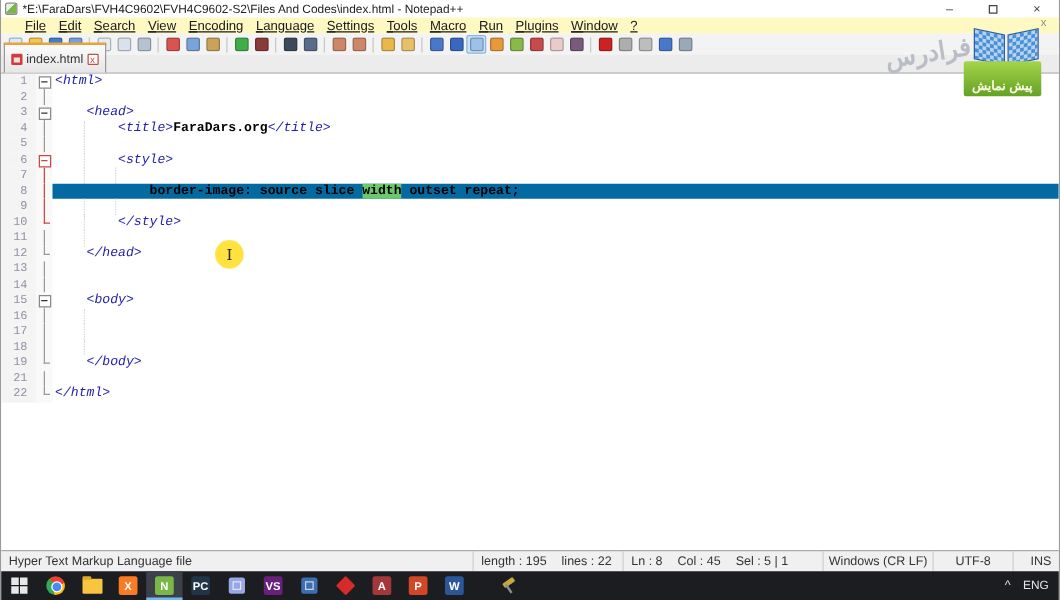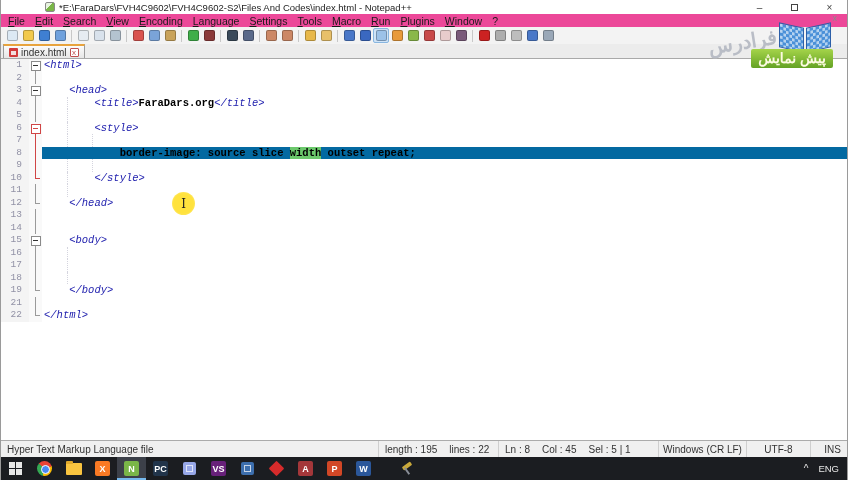--- a/index.html
+++ b/index.html
@@ -2,42 +2,42 @@
 <html><head>
 <meta charset="utf-8">
 <style>
   * { margin:0; padding:0; box-sizing:border-box; }
   html,body { width:848px; height:480px; overflow:hidden; }
   body { font-family:"Liberation Sans", sans-serif; background:#fff; position:relative; }
   .window { width:848px; height:480px; display:flex; flex-direction:column; position:relative;
             border-left:1px solid #9a9a9a; border-right:1px solid #9a9a9a; }
 
   
-  .titlebar { height:14px; background:#ffffff; display:flex; align-items:center; font-size:10px; color:#222; flex:0 0 auto;margin-left:41px; }
+  .titlebar { height:14px; background:#ffffff; display:flex; align-items:center; font-size:10px; color:#222; flex:0 0 auto; }
   .app-icon { width:10px; height:10px; margin:0 4px 0 3px; background:linear-gradient(135deg,#e8f4e0 0 40%,#7ab648 40% 100%); border:1px solid #8a8a8a; border-radius:2px; }
   .title-text { flex:1; white-space:nowrap; overflow:hidden; font-size:9.5px; }
   .win-controls { display:flex; height:100%; }
   .win-btn { width:35px; display:flex; align-items:center; justify-content:center; font-size:10px; color:#444; }
   .max-glyph { width:7px; height:7px; border:1px solid #444; display:inline-block; }
 
   
-  .menubar { height:13px; background:#ec4899; display:flex; align-items:center; font-size:10.5px; color:#1a1a1a; padding-left:2px; flex:0 0 auto; }
+  .menubar { height:13px; background:#fef9c3; display:flex; align-items:center; font-size:10.5px; color:#1a1a1a; padding-left:14px; flex:0 0 auto;text-decoration:underline; }
   .menu-item { padding:0 5px; white-space:nowrap; }
   .menu-item u { text-decoration:underline; }
 
   
   .toolbar { height:17px; background:#f3f3f3; display:flex; align-items:center; padding-left:3px; flex:0 0 auto; }
   .tb-btn { width:16px; height:15px; display:flex; align-items:center; justify-content:center; border-radius:2px; }
   .tb-btn.active { background:#cfe3f6; border:1px solid #88b6e0; }
   .tb-ico { width:11px; height:11px; border-radius:2px; border:1px solid rgba(0,0,0,.25); }
   .tb-sep { width:1px; height:12px; background:#c8c8c8; margin:0 3px; }
 
   
   .tabbar { height:15px; background:#ececec; display:flex; align-items:flex-end; border-bottom:1px solid #a9a9a9; flex:0 0 auto; }
-  .tab { height:14px; margin-left:2px; display:flex; align-items:center; gap:3px; padding:0 5px;
+  .tab { height:24px; margin-left:2px; display:flex; align-items:center; gap:3px; padding:0 5px;
          background:linear-gradient(#fbfbfb,#e6e6e6); border:1px solid #9a9a9a; border-bottom:none;
          border-top:2px solid #e8a33d; font-size:10px; color:#333; }
   .tab-save-ico { width:9px; height:9px; background:#d23b3b; border-radius:1px; position:relative; }
   .tab-save-ico::after { content:""; position:absolute; left:2px; top:3px; width:5px; height:4px; background:#f3dede; }
   .tab-close { width:9px; height:9px; border:1px solid #c05050; color:#c05050; font-size:8px; line-height:7px; text-align:center; border-radius:1px; background:#fff; }
 
   
   .editor { height:381px; background:#fff; position:relative; overflow:hidden; flex:0 0 auto; }
   .row { display:flex; height:12.5px; line-height:12.5px; font-family:"Liberation Mono","DejaVu Sans Mono",monospace; font-size:10.5px; }
   .ln { width:28px; text-align:right; padding-right:7px; color:#9191a5; background:#f4f4f4; font-size:9.5px; flex:0 0 auto; }
@@ -93,21 +93,21 @@
 
   
   .watermark { position:absolute; top:18px; right:8px; width:140px; height:48px; z-index:50; pointer-events:none; }
   .wm-close { position:absolute; top:-5px; right:2px; color:#8a8a8a; font-size:9px; }
   .wm-brand { position:absolute; right:62px; top:12px; color:#b9bdc6; font-size:20px; font-weight:bold; transform:rotate(-9deg); direction:rtl; letter-spacing:1px; }
   .wm-book { position:absolute; right:8px; top:2px; width:52px; height:30px; }
   .wm-page { position:absolute; bottom:0; width:25px; height:25px; border:1px solid #2c5fa8;
              background:repeating-conic-gradient(#4a90d8 0% 25%, #b6d3f0 0% 50%); background-size:6px 6px; }
   .wm-page.left { left:0; transform:skewY(12deg); }
   .wm-page.right { right:0; transform:skewY(-12deg); }
-  .wm-badge { position:absolute; right:6px; top:31px; background:linear-gradient(#a5d44a,#64a224); color:#fdfbe2; font-size:14px; font-weight:bold; padding:1px 7px 2px; border-radius:2px; direction:rtl; white-space:nowrap; }
+  .wm-badge { position:absolute; right:6px; top:31px; background:linear-gradient(#a5d44a,#64a224); color:#fdfbe2; font-size:10px; font-weight:bold; padding:14px 7px 2px; border-radius:2px; direction:rtl; white-space:nowrap; }
 
   
   .mouse-hl { position:absolute; left:171px; top:192px; width:23px; height:23px; border-radius:50%;
               background:radial-gradient(circle,#ffe23d 0 60%,rgba(255,226,61,.55) 100%); z-index:60;
               display:flex; align-items:center; justify-content:center; pointer-events:none;
               font-family:"DejaVu Serif",serif; font-size:12px; color:#222; }
 </style>
 </head>
 <body>
 

